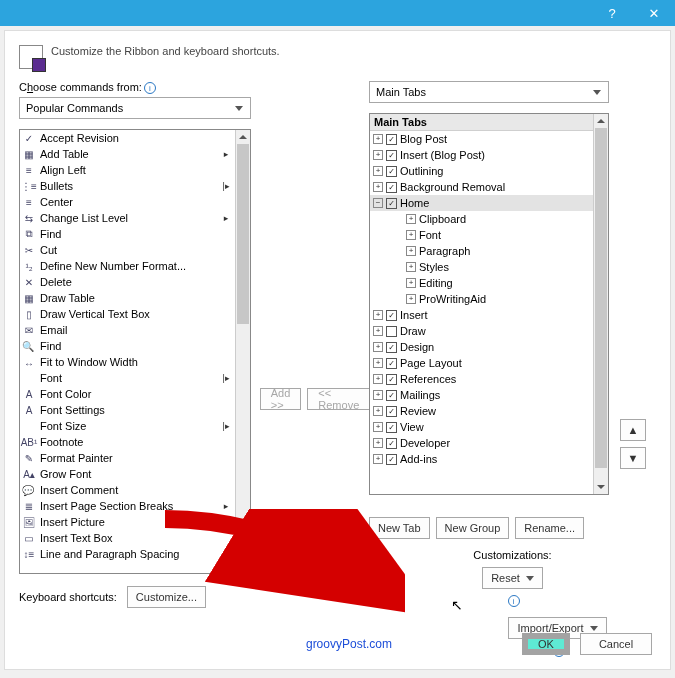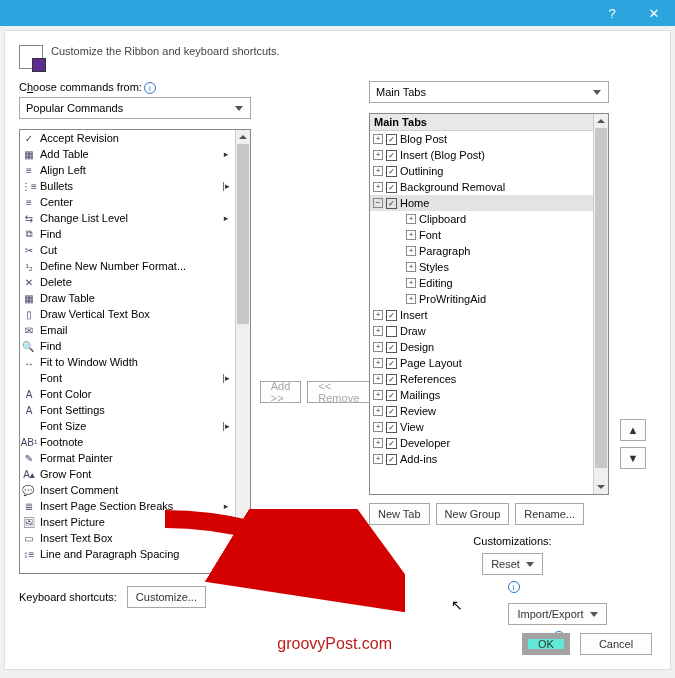--- a/index.html
+++ b/index.html
@@ -39,27 +39,27 @@
 .ti { height: 16px; display: flex; align-items: center; gap: 3px; padding-left: 3px; }
 .ti.sel { background: #e3e3e3; }
 .exp { width: 10px; height: 10px; border: 1px solid #888; font-size: 8px; line-height: 8px; text-align: center; color: #333; }
 .chk { width: 11px; height: 11px; border: 1px solid #555; font-size: 8px; line-height: 9px; text-align: center; color: #222; }
 .chk.on::after { content: "✓"; }
 .ti.d1 { padding-left: 3px; }
 .ti.d2 { padding-left: 36px; }
 .btn { border: 1px solid #a7a7a7; background: #fdfdfd; height: 22px; padding: 0 10px; display: inline-flex; align-items: center; justify-content: center; color: #333; }
 .btn.dis { color: #a7a7a7; }
 .btn.small { padding: 0 8px; }
-.rbtns { display: flex; gap: 6px; margin-top: 8px; }
+.rbtns { display: flex; gap: 6px; margin-top: 22px; }
 .updown { position: absolute; right: 24px; top: 388px; display: flex; flex-direction: column; gap: 6px; }
 .updown .btn { width: 26px; height: 22px; padding:0; }
 .kbrow { margin-top: 12px; display: flex; align-items: center; gap: 10px; }
 .custrow { margin-top: 10px; display: flex; align-items: center; gap: 6px; flex-direction: column; }
 .btm { position: absolute; right: 18px; bottom: 14px; display: flex; gap: 10px; align-items: center; }
-.btm .gp { color: #b91c1c; font-size: 16px; margin-right: 120px; }
+.btm .gp { color: #1d4ed8; font-size: 12px; margin-right: 120px; }
 .btn.primary { border: 6px solid #a3a3a3; background: #5eead4; width: 48px; }
 .btn.plain { width: 72px; }
 .arrow { position: absolute; left: 150px; top: 478px; width: 250px; height: 110px; pointer-events: none; }
 .cursor { position: absolute; left: 446px; top: 566px; font-size: 14px; color: #000; pointer-events:none; }
 .dd::after { content:""; display:inline-block; margin-left:6px; border-left:4px solid transparent; border-right:4px solid transparent; border-top:5px solid #555; vertical-align:middle; }
 </style>
 </head>
 <body>
 
 <div class="titlebar">

